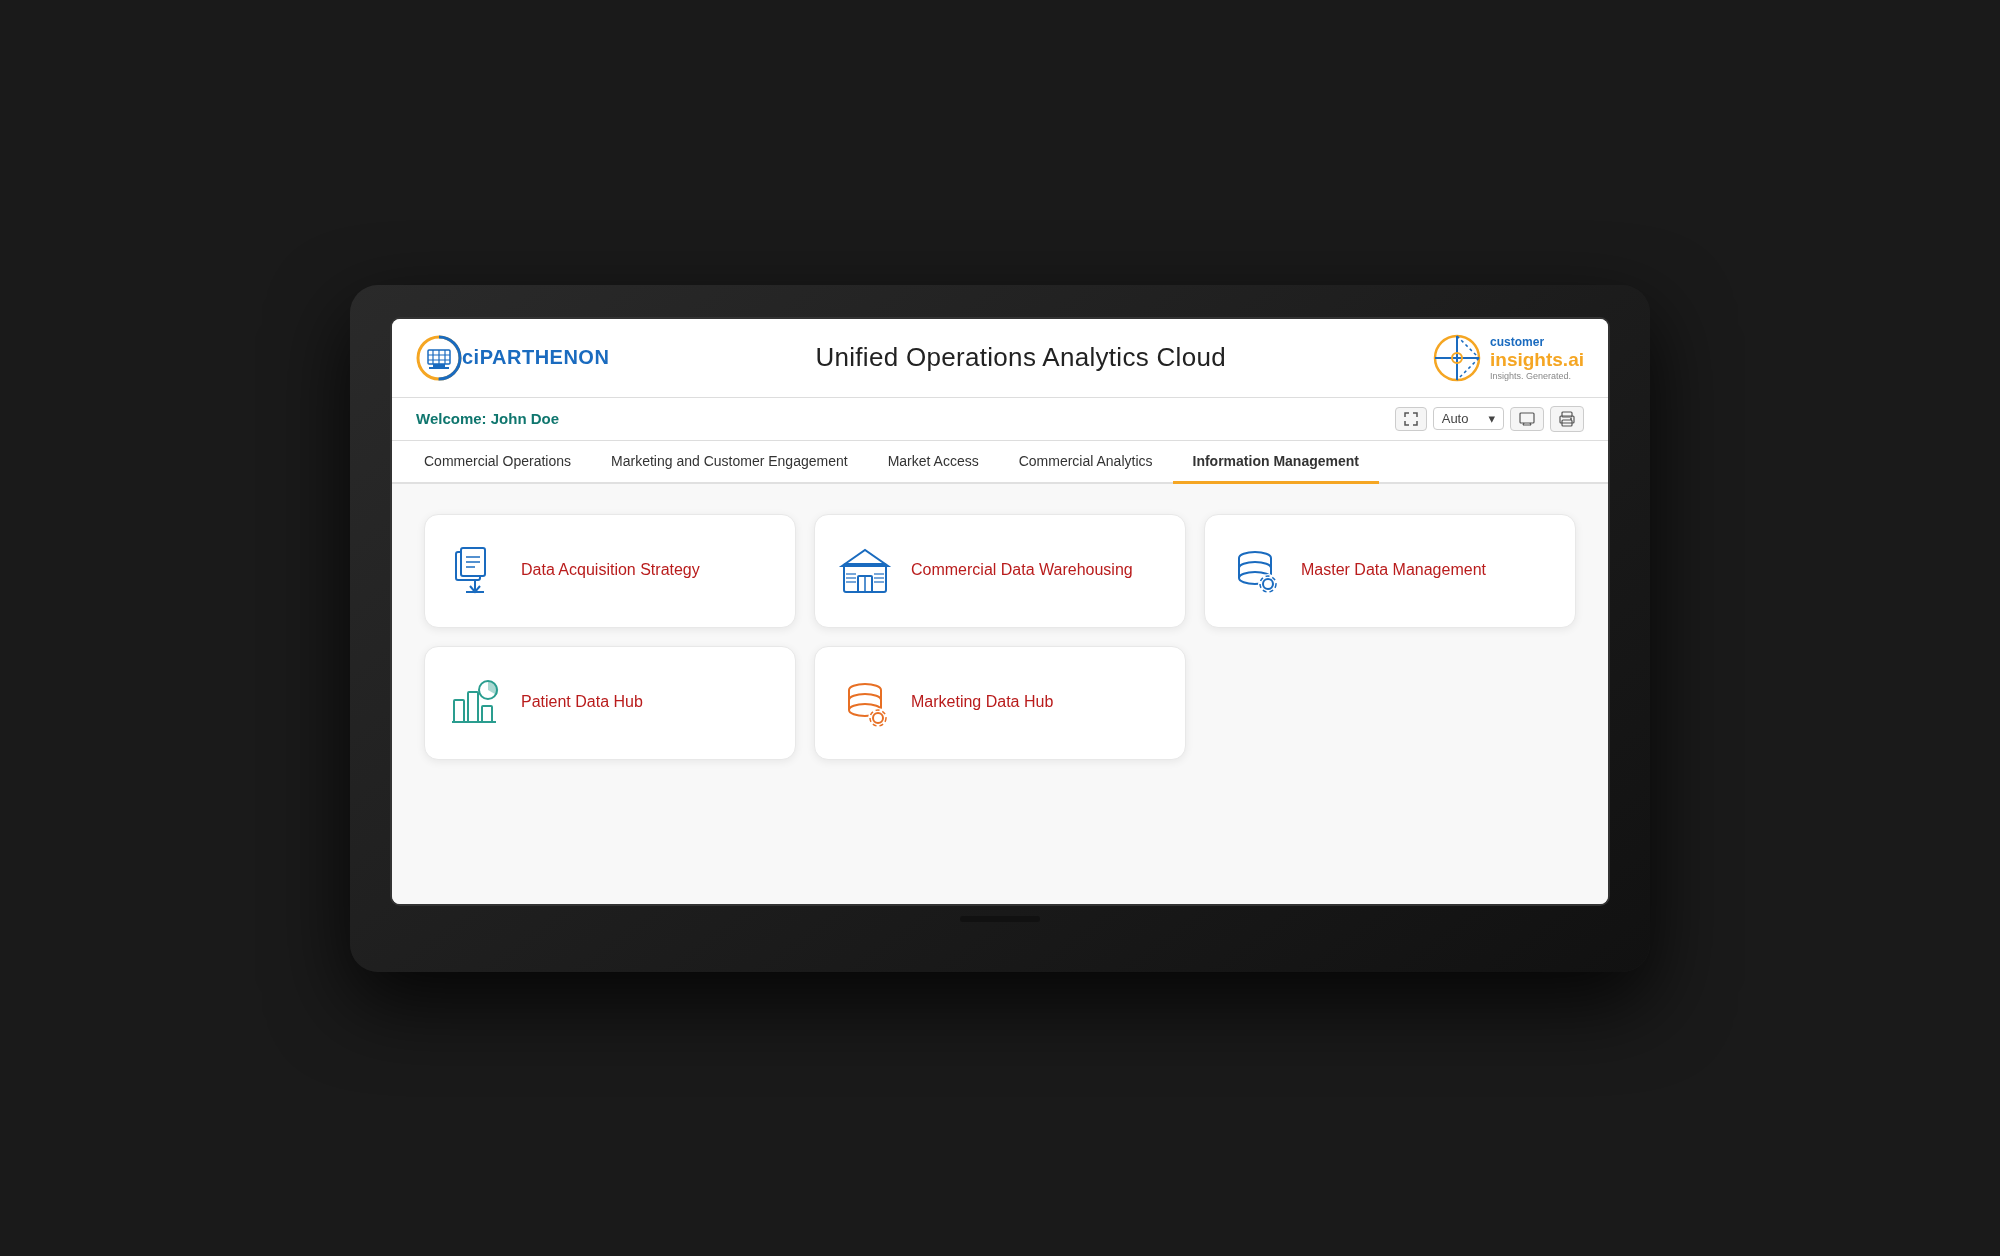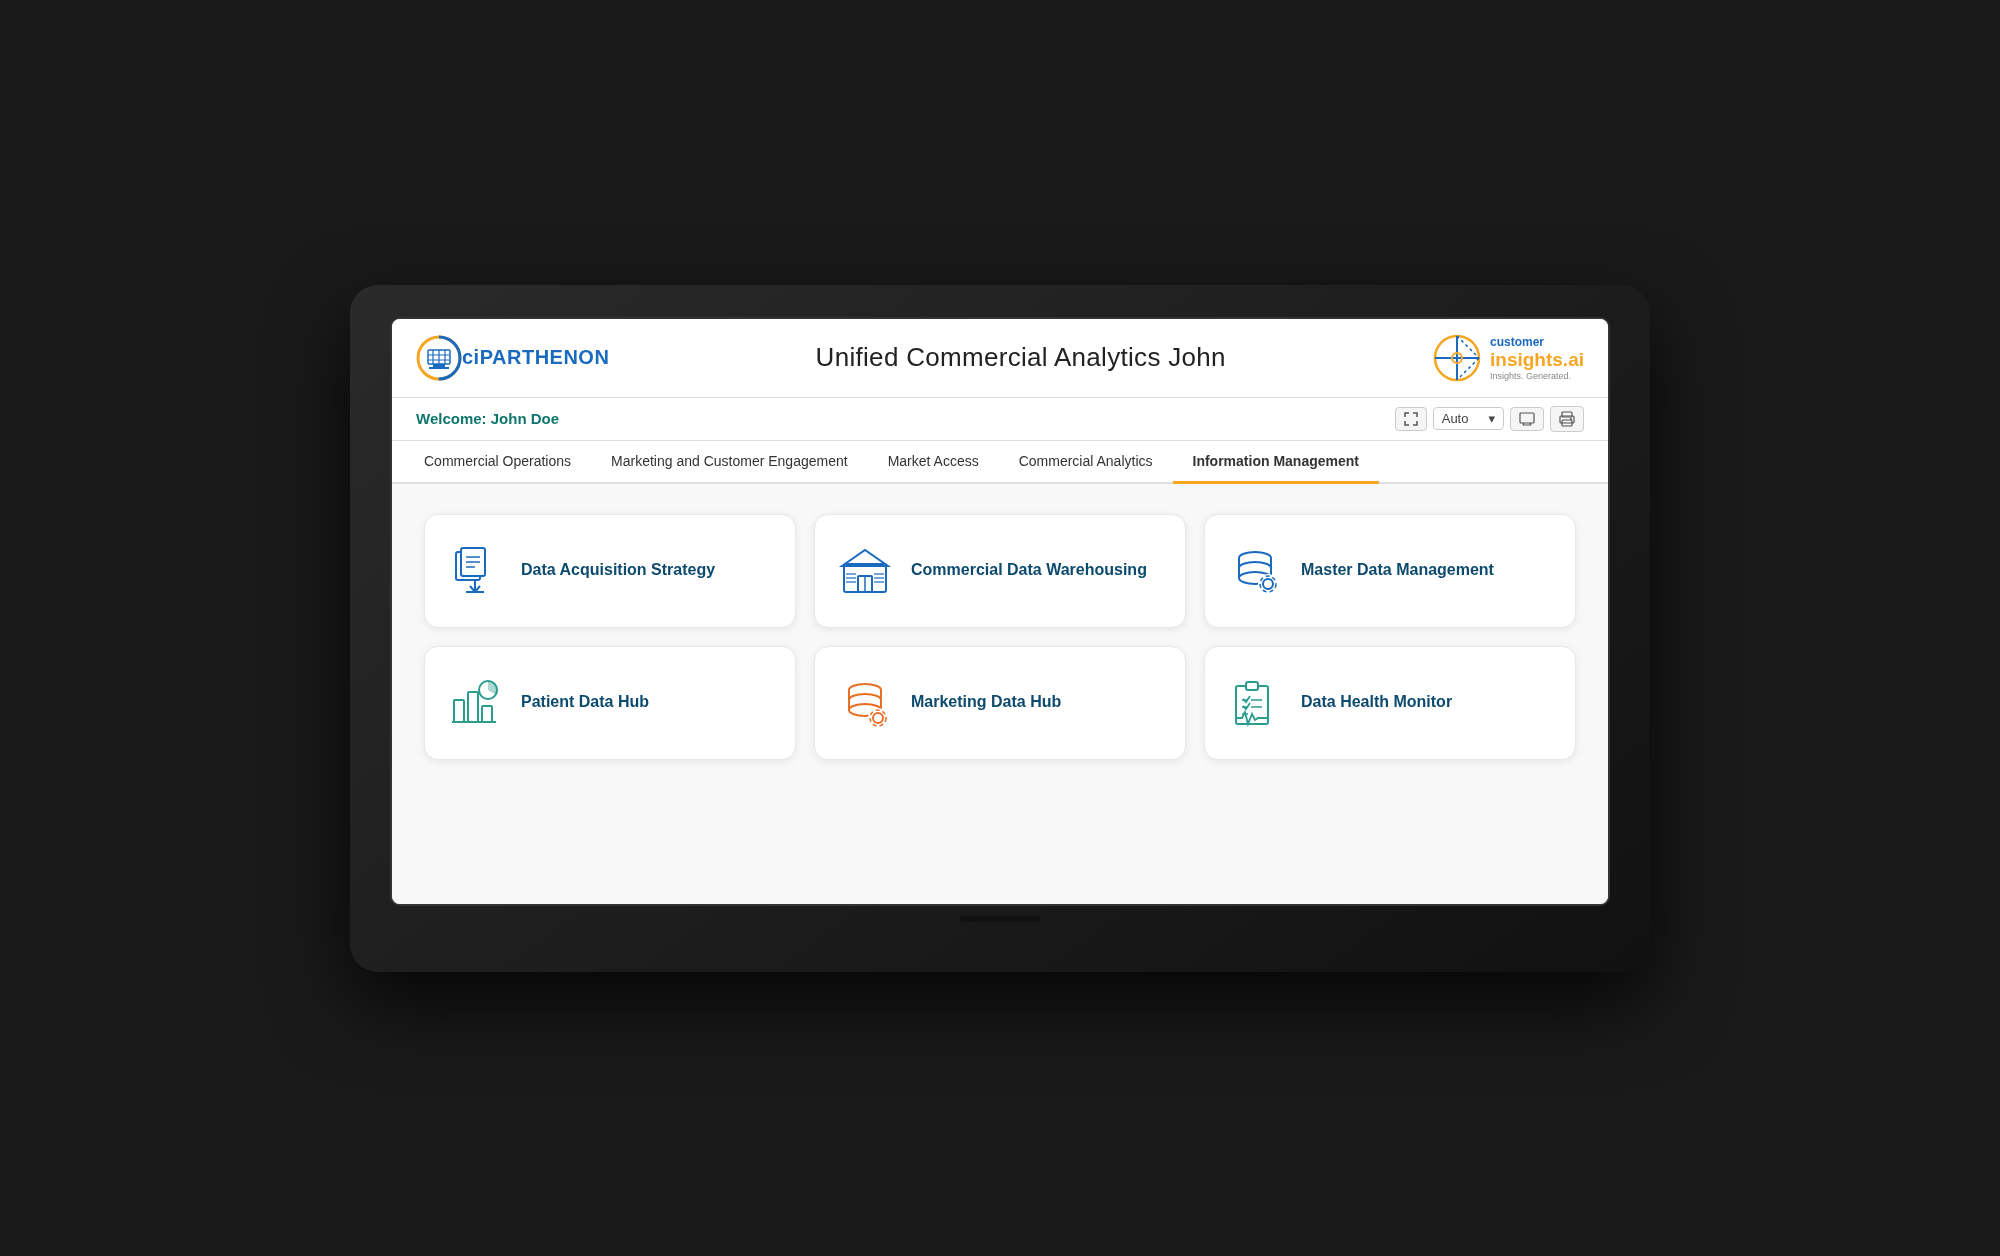--- a/index.html
+++ b/index.html
@@ -165,22 +165,22 @@
       width: 56px;
       height: 56px;
       flex-shrink: 0;
       display: flex;
       align-items: center;
       justify-content: center;
     }
 
     .card-label {
       font-size: 16px;
-      font-weight: 700;
-      color: #0c4a6e;
+      font-weight: 400;
+      color: #b91c1c;
       line-height: 1.3;
     }
 
     .laptop-notch {
       width: 80px;
       height: 6px;
       background: #111;
       border-radius: 3px;
       margin: 10px auto 0;
     }
@@ -209,21 +209,21 @@
           <line x1="17" y1="15" x2="17" y2="29" stroke="#1a6bbf" stroke-width="1.2"></line>
           <line x1="23" y1="15" x2="23" y2="29" stroke="#1a6bbf" stroke-width="1.2"></line>
           <line x1="29" y1="15" x2="29" y2="29" stroke="#1a6bbf" stroke-width="1.2"></line>
           <line x1="12" y1="25" x2="34" y2="25" stroke="#1a6bbf" stroke-width="1.2"></line>
           <rect x="17" y="29" width="12" height="3" fill="#1a6bbf"></rect>
           <rect x="13" y="32" width="20" height="2" fill="#1a6bbf"></rect>
         </svg>
         <span class="logo-text">ciPARTHENON</span>
       </div>
 
-      <h1 class="header-title">Unified Commercial Analytics John</h1>
+      <h1 class="header-title">Unified Operations Analytics Cloud</h1>
 
       <div class="header-right">
 
         <div class="ci-logo">
           <svg width="50" height="50" viewBox="0 0 50 50">
             <circle cx="25" cy="25" r="22" fill="none" stroke="#f5a623" stroke-width="2.5"></circle>
             <line x1="25" y1="3" x2="25" y2="47" stroke="#1a6bbf" stroke-width="2"></line>
             <line x1="3" y1="25" x2="47" y2="25" stroke="#1a6bbf" stroke-width="2"></line>
             <circle cx="25" cy="25" r="5" fill="none" stroke="#f5a623" stroke-width="2"></circle>
             <line x1="25" y1="3" x2="47" y2="25" stroke="#1a6bbf" stroke-width="1.5" fill="none" stroke-dasharray="3 3"></line>
@@ -374,41 +374,19 @@
               <line x1="43" y1="24" x2="43" y2="34" stroke="#e76f24" stroke-width="2"></line>
 
               <circle cx="40" cy="42" r="10" fill="white"></circle>
               <circle cx="40" cy="42" r="5" fill="none" stroke="#e76f24" stroke-width="2"></circle>
               <circle cx="40" cy="42" r="8" fill="none" stroke="#e76f24" stroke-width="1.5" stroke-dasharray="4 3"></circle>
             </svg>
           </div>
           <span class="card-label">Marketing Data Hub</span>
         </div>
 
-        <div class="card">
-          <div class="card-icon">
-            <svg width="54" height="54" viewBox="0 0 54 54" fill="none">
-
-              <rect x="8" y="10" width="32" height="38" rx="2" stroke="#2a9d8f" stroke-width="2"></rect>
-
-              <rect x="18" y="6" width="12" height="8" rx="2" fill="white" stroke="#2a9d8f" stroke-width="2"></rect>
-
-              <line x1="14" y1="24" x2="20" y2="24" stroke="#2a9d8f" stroke-width="1.5"></line>
-              <line x1="23" y1="24" x2="34" y2="24" stroke="#2a9d8f" stroke-width="1.5"></line>
-              <line x1="14" y1="31" x2="20" y2="31" stroke="#2a9d8f" stroke-width="1.5"></line>
-              <line x1="23" y1="31" x2="34" y2="31" stroke="#2a9d8f" stroke-width="1.5"></line>
-              <line x1="14" y1="38" x2="20" y2="38" stroke="#2a9d8f" stroke-width="1.5"></line>
-
-              <polyline points="15,23 18,26 22,20" fill="none" stroke="#2a9d8f" stroke-width="1.8"></polyline>
-              <polyline points="15,30 18,33 22,27" fill="none" stroke="#2a9d8f" stroke-width="1.8"></polyline>
-
-              <polyline points="8,42 14,42 17,36 20,48 24,38 27,44 30,42 40,42" fill="none" stroke="#2a9d8f" stroke-width="1.8"></polyline>
-            </svg>
-          </div>
-          <span class="card-label">Data Health Monitor</span>
-        </div>
 
       </div>
     </div>
 
   </div>
   <div class="laptop-notch"></div>
 </div>
 
 </body></html>

